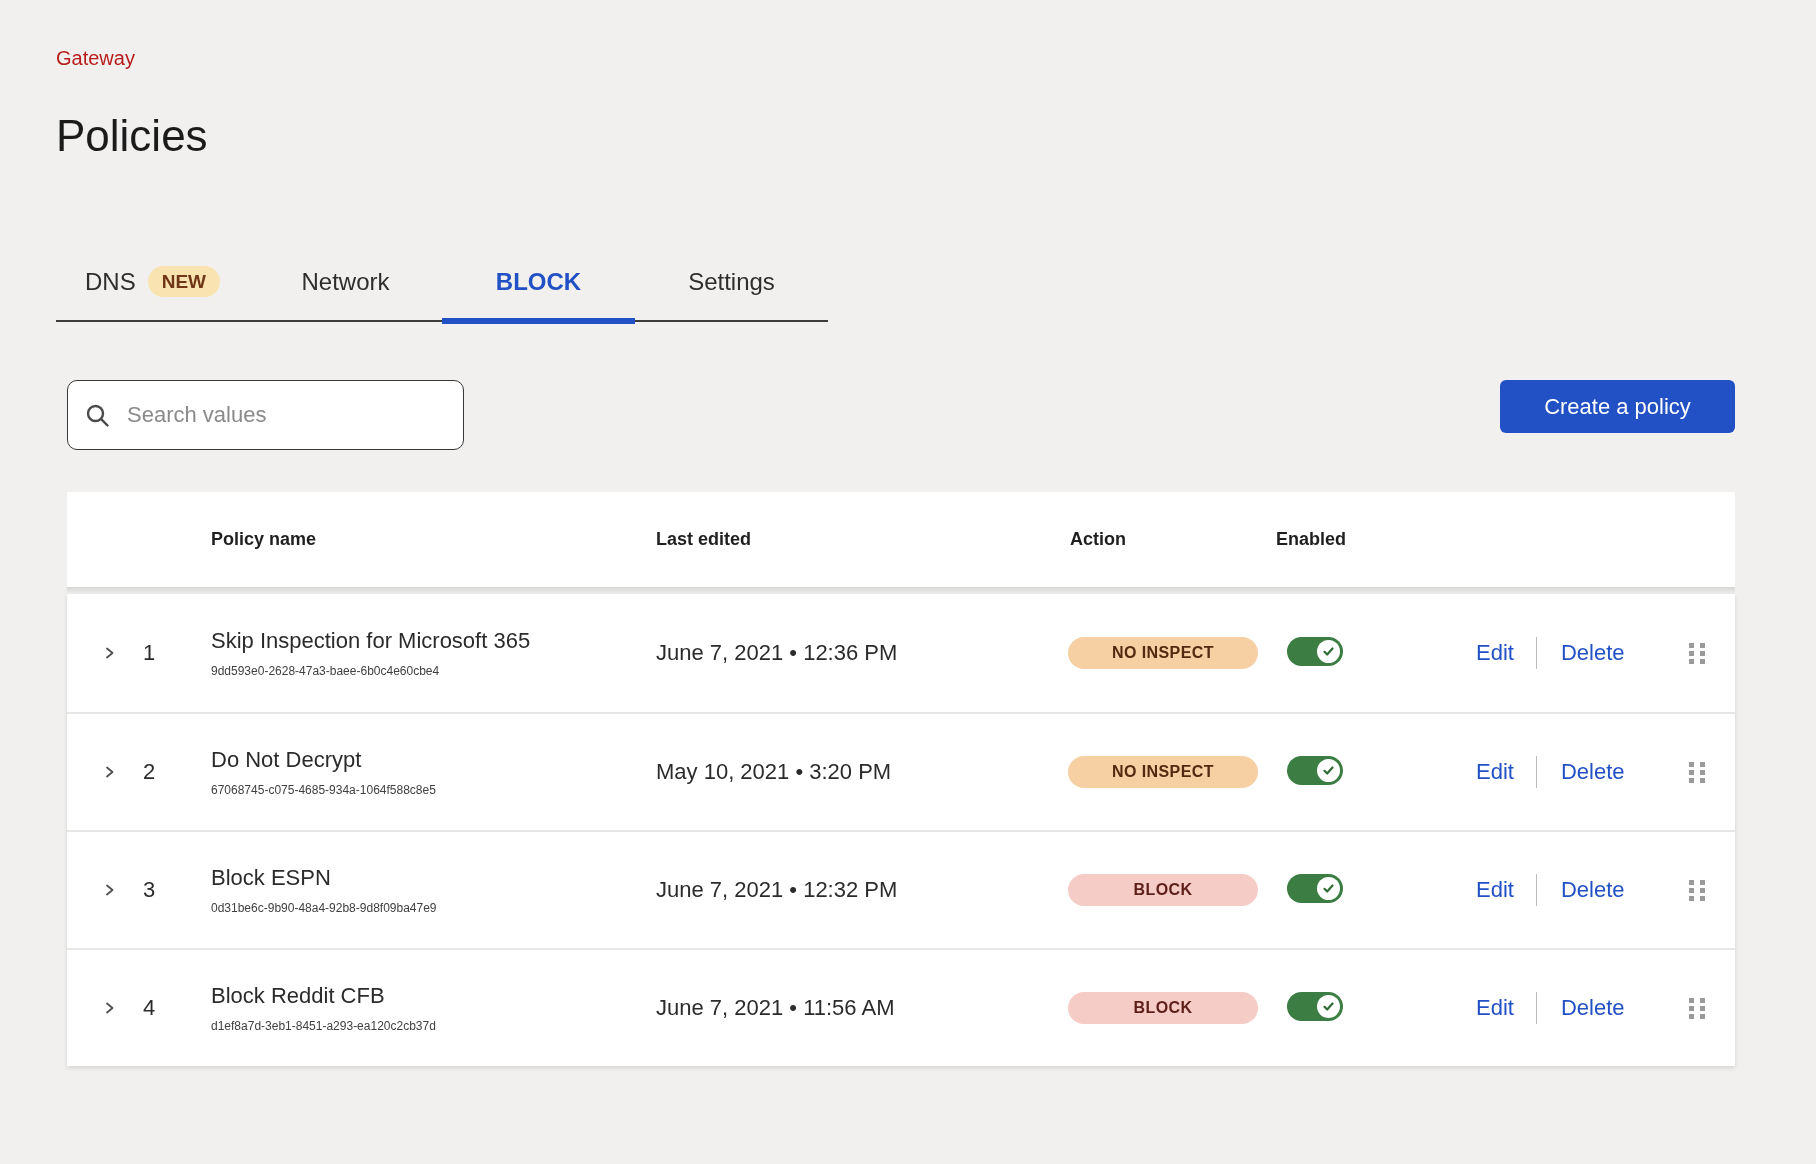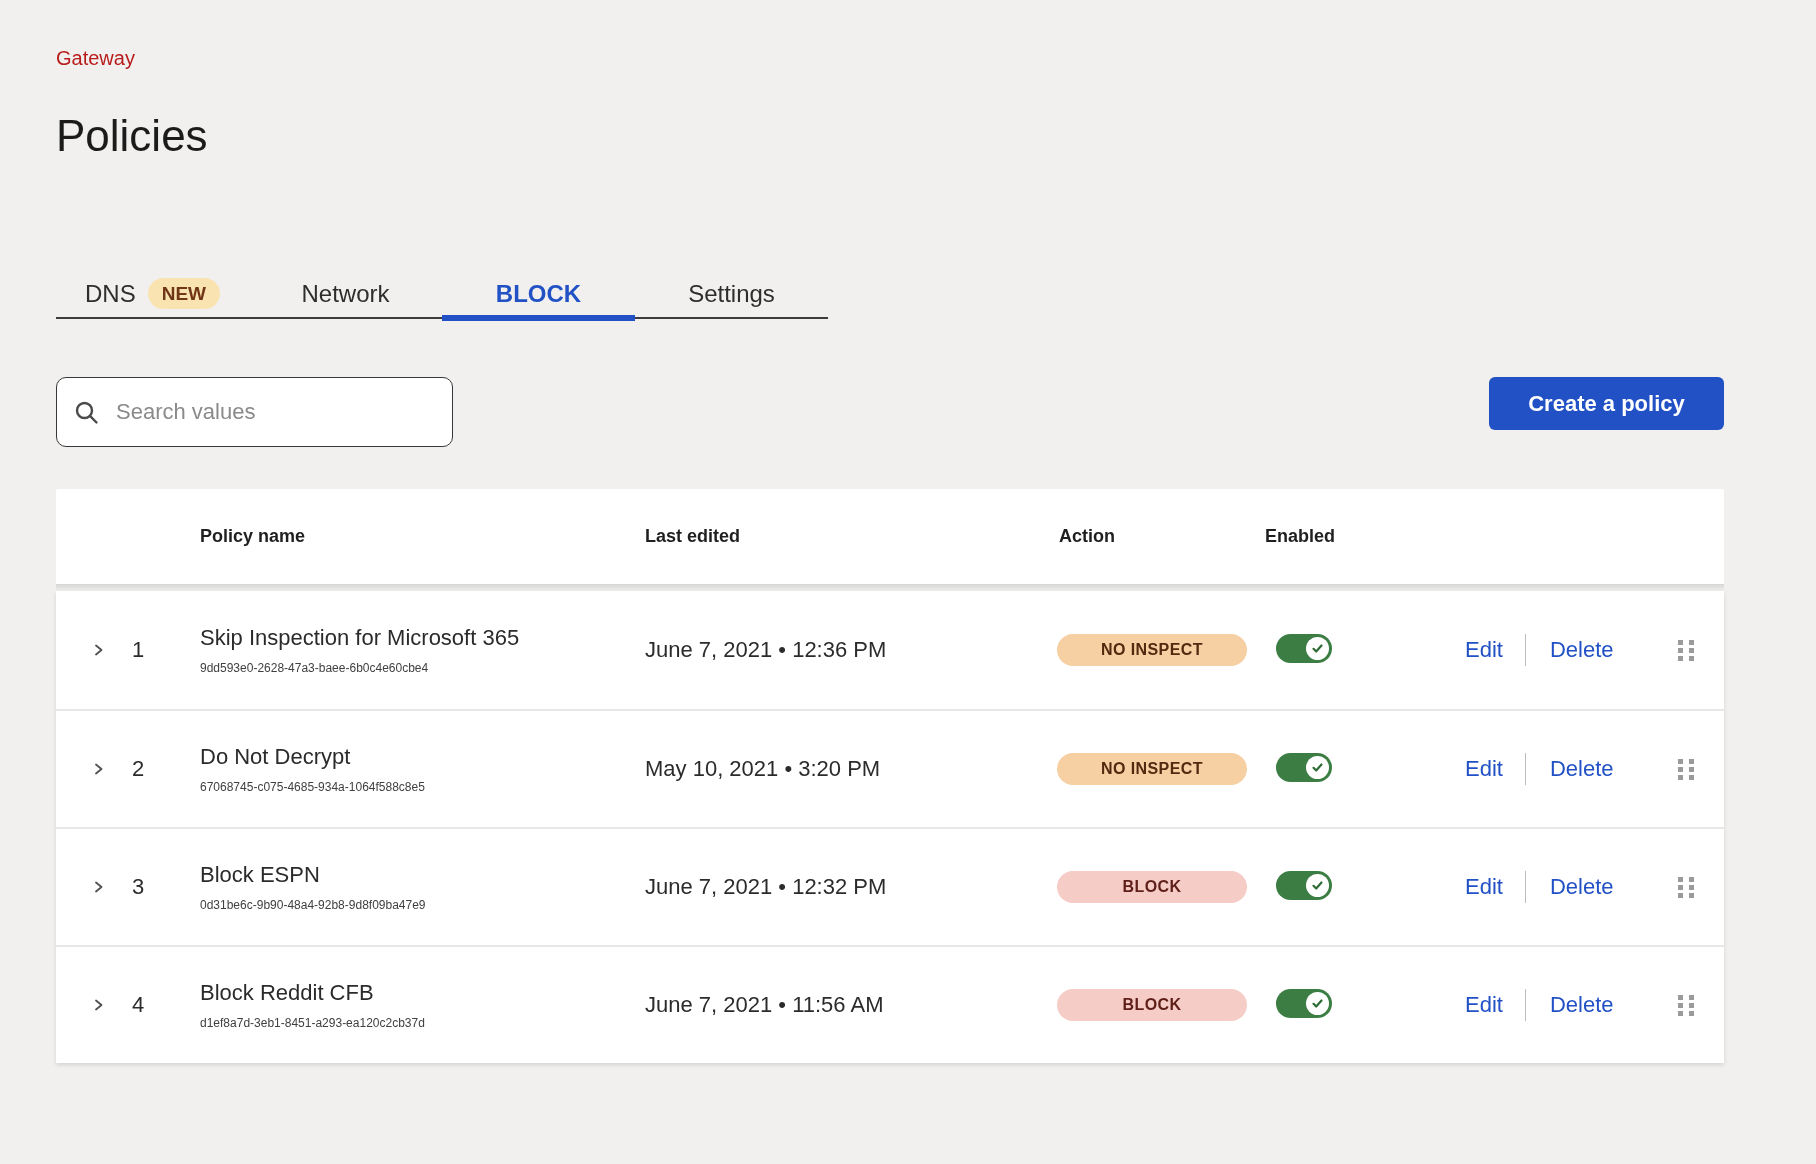--- a/index.html
+++ b/index.html
@@ -9,31 +9,31 @@
   }
   *{box-sizing:border-box;}
   html,body{margin:0;padding:0;}
   body{
     width:1816px;height:1164px;overflow:hidden;
     background:var(--page-bg);
     font-family:"Liberation Sans", sans-serif;
     color:#2b2b2b;
   }
   .page{padding-left:56px;width:1780px;}
-  .content{width:1336px;}
+  .content{width:1336px;margin-left:11px;}
 
   
   .eyebrow{padding-top:46px;font-size:20px;line-height:24px;color:#b91c1c;}
   .title{margin-top:40px;font-size:44px;line-height:52px;font-weight:500;color:#1b1b1b;}
 
   
   .tabs{margin-top:98px;width:772px;display:flex;border-bottom:2px solid #3c3c3c;}
   .tab{
     position:relative;width:193px;display:flex;justify-content:center;align-items:center;
-    gap:12px;padding:6px 0 8px 0;font-size:24px;color:#2e2e2e;cursor:pointer;margin-top:12px;
+    gap:12px;padding:6px 0 23px 0;font-size:24px;color:#2e2e2e;cursor:pointer;
   }
   .tab.active{color:var(--accent-blue);font-weight:700;}
   .tab.active::after{
     content:"";position:absolute;left:0;right:0;bottom:-4px;height:6px;
     background:var(--accent-blue);
   }
   .tab .pill{
     background:var(--new-badge-bg,#f9e4b1);color:var(--new-badge-text,#713617);
     font-size:19px;font-weight:700;padding:6px 14px;border-radius:17px;line-height:1;
   }
@@ -45,21 +45,21 @@
     width:397px;height:70px;background:#fff;border:1px solid #383838;border-radius:10px;
     display:flex;align-items:center;padding:0 16px;gap:14px;
   }
   .search input{
     flex:1;border:none;outline:none;font-size:22px;color:#2b2b2b;background:transparent;
     font-family:"Liberation Sans", sans-serif;
   }
   .search input::placeholder{color:#8a8a8a;}
   .create-btn{
     width:235px;height:53px;background:var(--accent-blue);color:#fff;border:none;border-radius:6px;
-    font-size:22px;font-weight:700;font-family:"Liberation Sans", sans-serif;cursor:pointer;
+    font-size:22px;font-weight:400;font-family:"Liberation Sans", sans-serif;cursor:pointer;
   }
 
   
   .table-card{margin-top:42px;width:1668px;}
   .grid-cols{
     display:grid;align-items:center;
     grid-template-columns:144px 445px 412px 208px 200px 1fr;
   }
   .t-header{
     background:#fff;height:95px;border-radius:2px 2px 0 0;position:relative;z-index:2;

